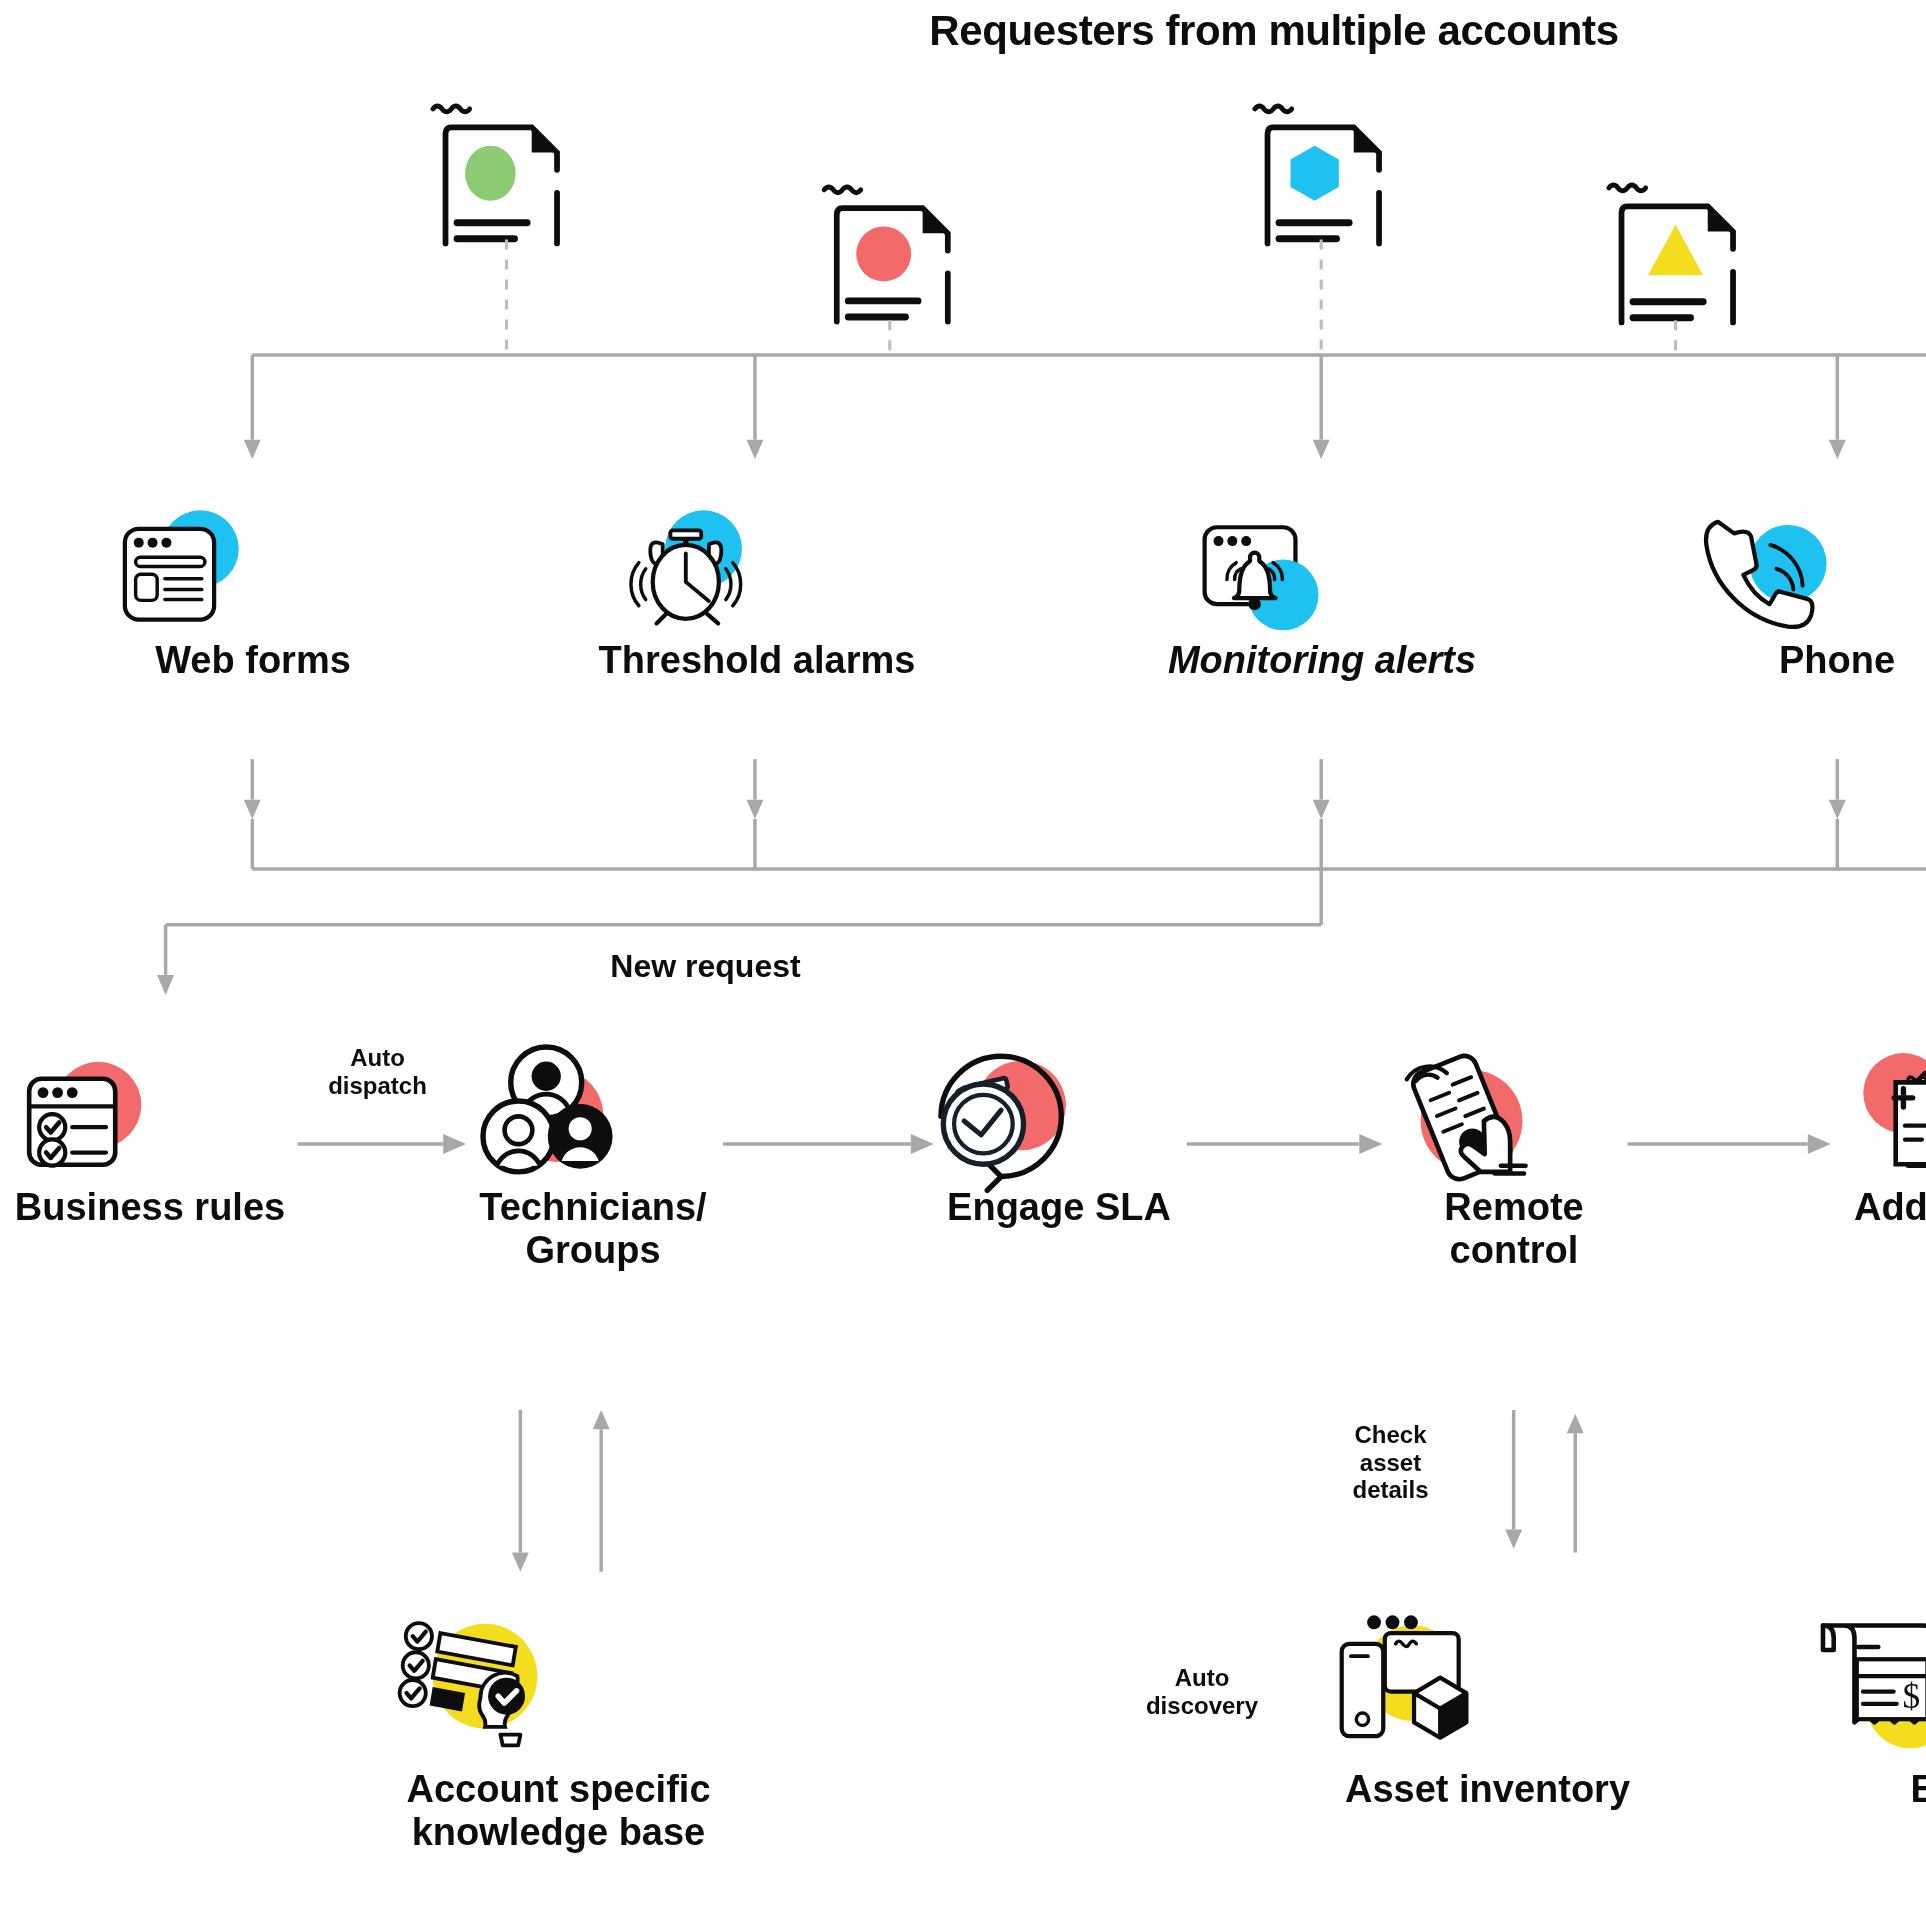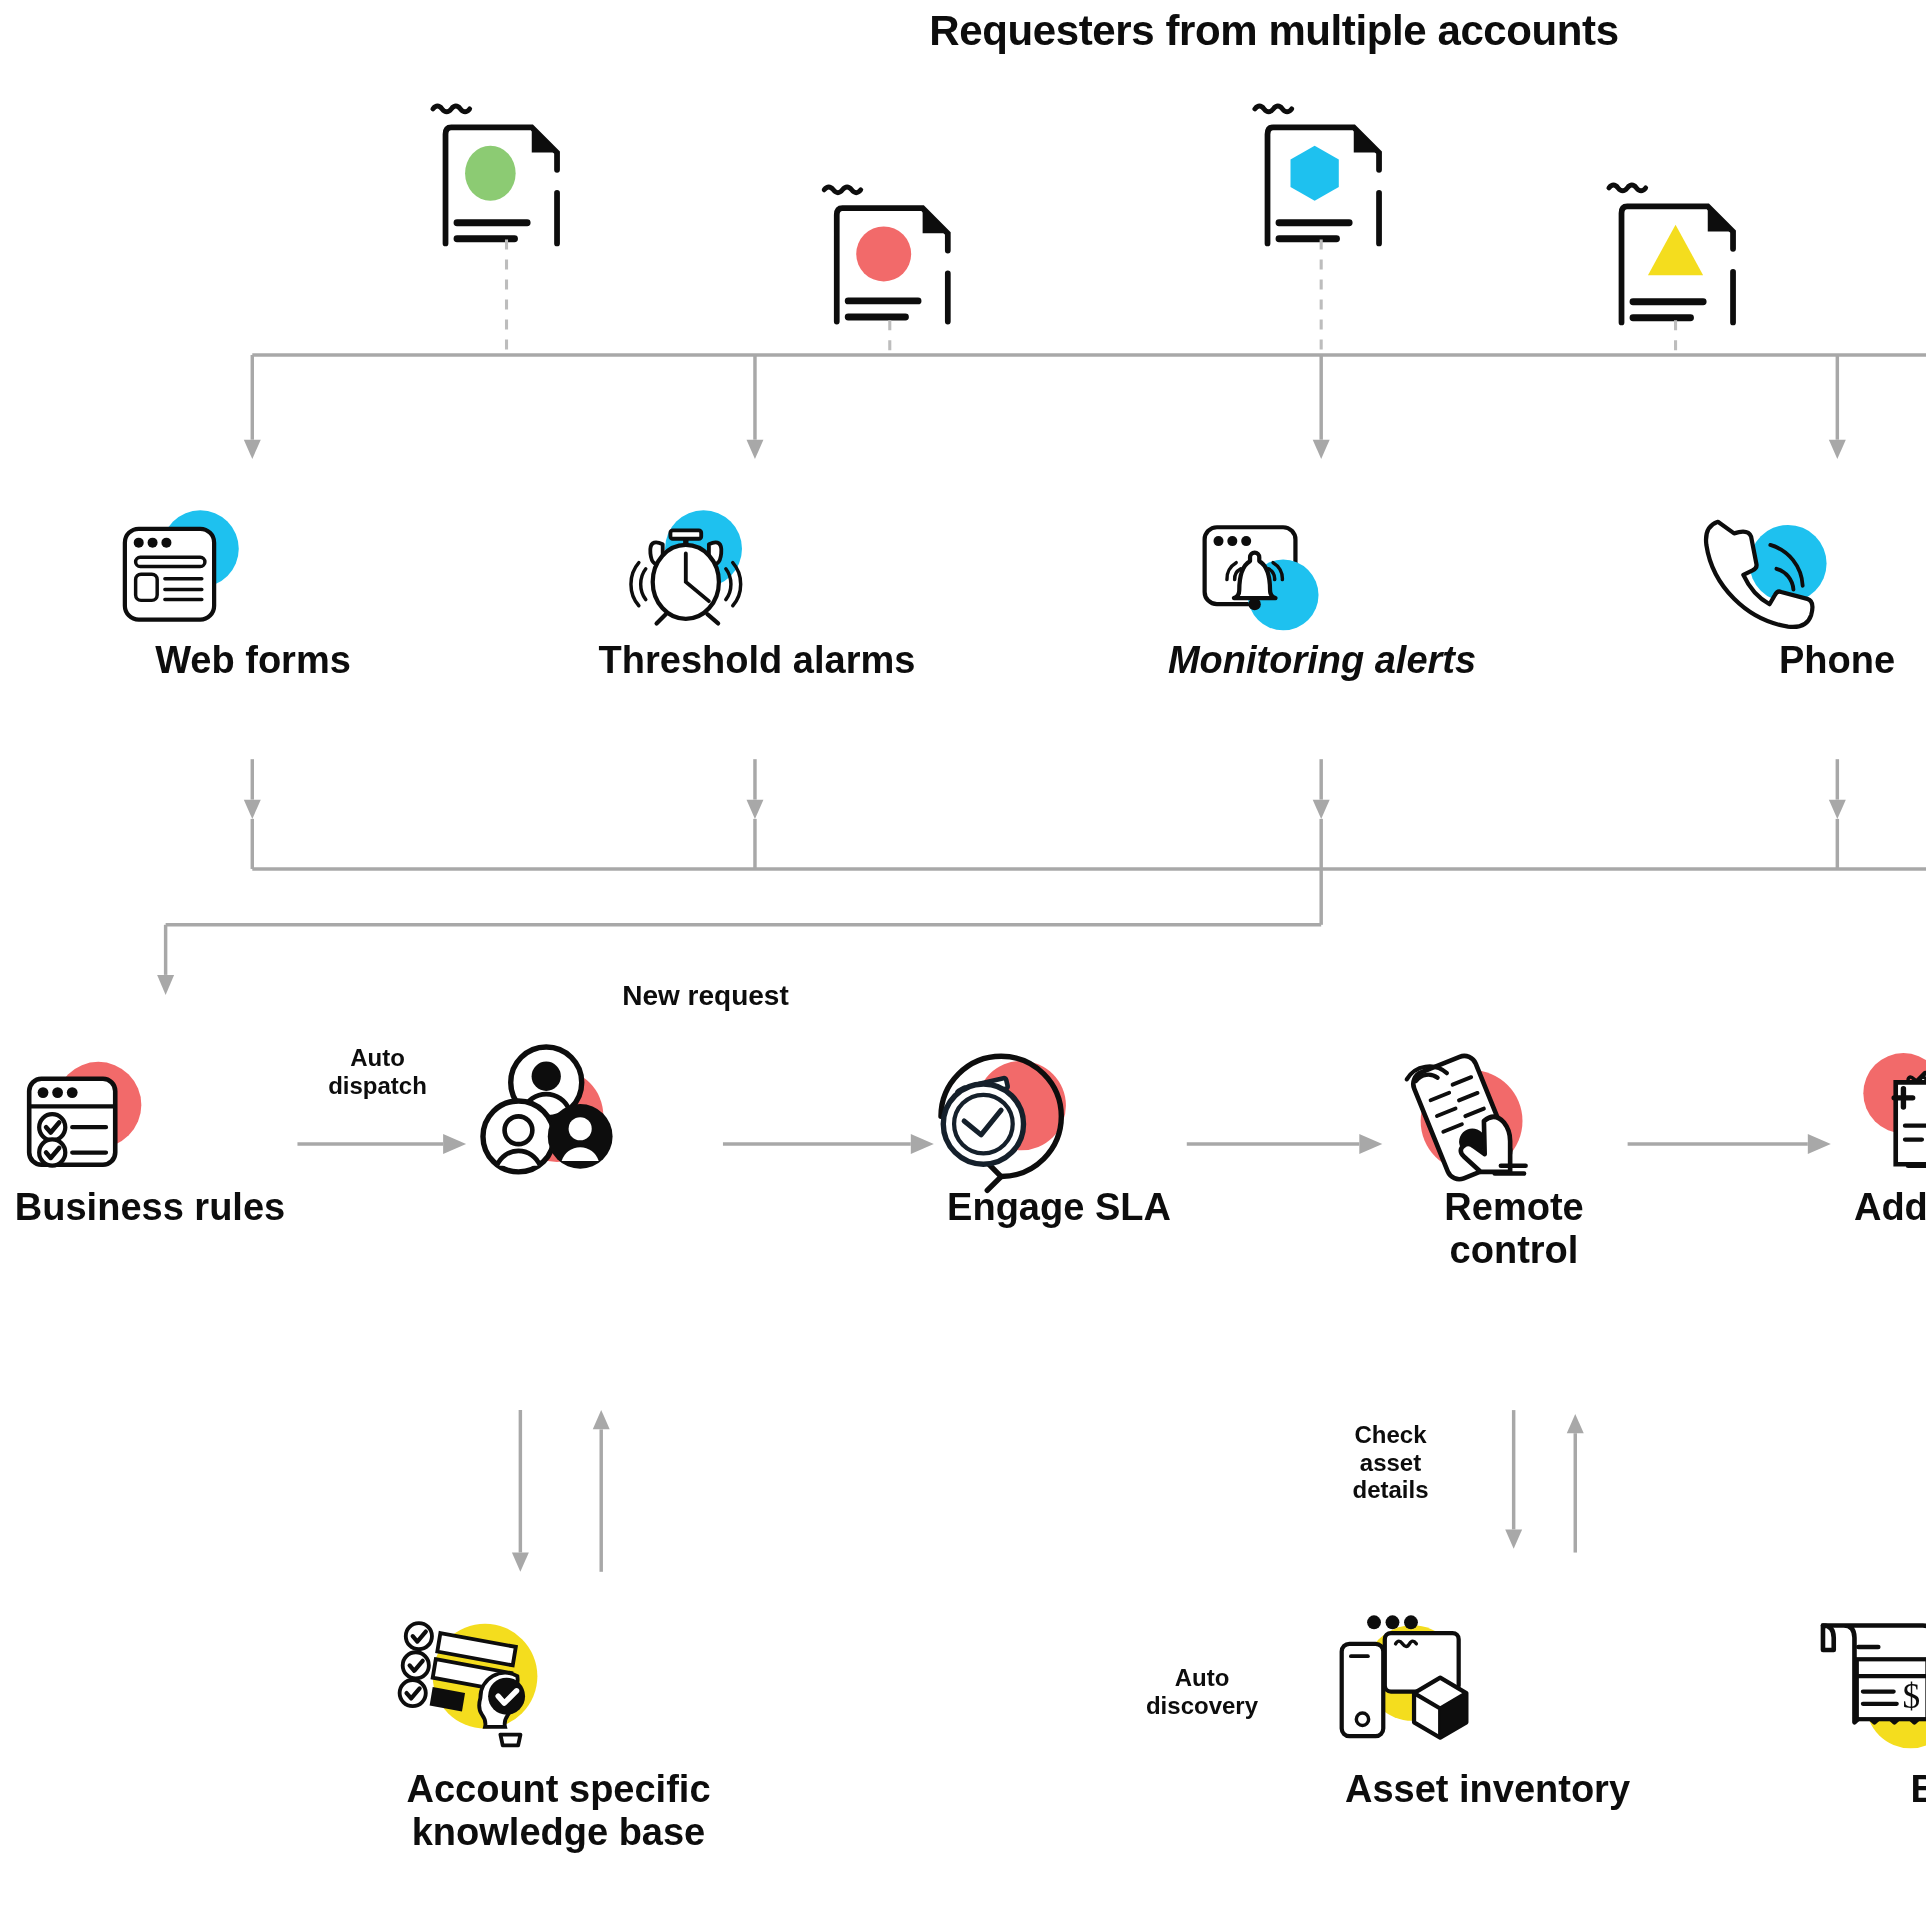--- a/index.html
+++ b/index.html
@@ -3,21 +3,21 @@
 <meta charset="utf-8">
 <style>
   html,body{margin:0;padding:0;background:#fff;}
   body{width:2548px;height:2377px;position:relative;font-family:"Liberation Sans",sans-serif;overflow:hidden;}
   .abs{position:absolute;}
   #title{top:7px;left:0;width:2548px;text-align:center;font-size:42px;font-weight:700;color:#0d0d0d;letter-spacing:-0.4px;}
   .node{position:absolute;text-align:center;}
   .node .icon{position:relative;margin:0 auto;}
   .node .label{font-size:38px;font-weight:700;color:#0d0d0d;line-height:1.12;margin-top:7px;white-space:pre-line;}
   .edgelabel{position:absolute;font-size:24px;font-weight:700;color:#0d0d0d;text-align:center;line-height:1.15;white-space:pre-line;}
-  .edgelabel.big{font-size:28px;margin-top:32px;}
+  .edgelabel.big{font-size:32px;}
   svg{display:block;overflow:visible;}
   .ln{stroke:#a8a8a8;stroke-width:9;fill:none;}
 </style>
 </head>
 <body>
 
 <div class="abs" id="title">Requesters from multiple accounts</div>
 
 <div class="abs" style="left:428px;top:102px;">
   <svg width="150" height="169" viewBox="0 0 130 147">
@@ -224,20 +224,22 @@
       <circle cx="104" cy="52" r="19" fill="#0d0d0d"></circle>
       <path d="M74 96 a32 32 0 0 1 60 0" fill="#fff" stroke="#0d0d0d" stroke-width="6"></path>
       <circle cx="68" cy="130" r="46" fill="#fff" stroke="#0d0d0d" stroke-width="7"></circle>
       <circle cx="68" cy="122" r="18" fill="#fff" stroke="#0d0d0d" stroke-width="6"></circle>
       <path d="M40 168 a30 30 0 0 1 56 0" fill="#fff" stroke="#0d0d0d" stroke-width="6"></path>
       <circle cx="148" cy="130" r="42" fill="#0d0d0d"></circle>
       <circle cx="148" cy="120" r="15" fill="#fff"></circle>
       <path d="M124 162 a25 25 0 0 1 48 0 z" fill="#fff"></path>
     </svg>
   </div>
+  <div class="label">Technicians/
+Groups</div>
 </div>
 
 <div class="node" style="left:924px;top:1036px;width:270px;">
   <div class="icon">
     <svg width="162" height="143" viewBox="0 0 210 185">
       <circle cx="126" cy="90" r="58" fill="#f26a6a"></circle>
       <path d="M22 104 a78 78 0 1 1 78 78" stroke="#0d0d0d" stroke-width="7" fill="none" stroke-linecap="round"></path>
       <path d="M100 182 l-18 -18 M100 182 l-18 18" stroke="#0d0d0d" stroke-width="7" fill="none" stroke-linecap="round"></path>
       <rect x="70" y="58" width="38" height="14" rx="3" transform="rotate(-13 89 65)" fill="#fff" stroke="#15202b" stroke-width="6"></rect>
       <path d="M85 72 l5 12" stroke="#15202b" stroke-width="7"></path>

